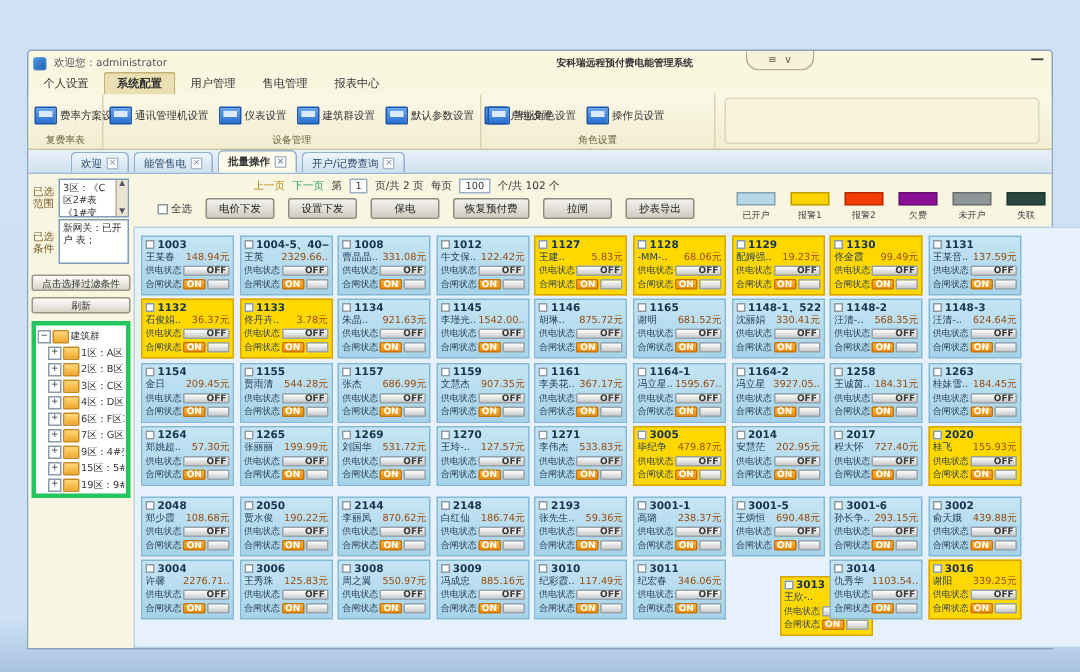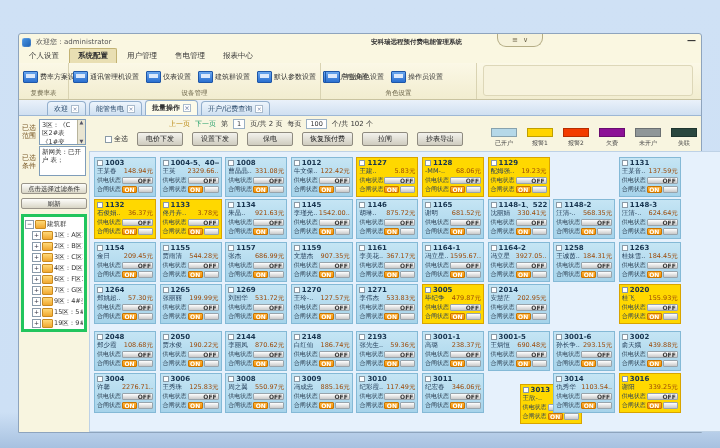--- a/index.html
+++ b/index.html
@@ -448,20 +448,41 @@
               <span class="track">
                 <span class="off-text">OFF</span>
               </span>
             </div>
             <div class="status-row">
               <span class="status-label">合闸状态</span>
               <span class="on-badge">ON</span>
               <span class="track"></span>
             </div>
           </div>
+          <div class="card alarm1" style="left: 463.2px; top: 5px;">
+            <div class="card-head">
+              <span class="cbx"></span>
+              <span class="card-id">1130</span>
+            </div>
+            <div class="card-line2">
+              <span class="card-name">佟金霞</span>
+              <span class="card-amount">99.49元</span>
+            </div>
+            <div class="status-row">
+              <span class="status-label">供电状态</span>
+              <span class="track">
+                <span class="off-text">OFF</span>
+              </span>
+            </div>
+            <div class="status-row">
+              <span class="status-label">合闸状态</span>
+              <span class="on-badge">ON</span>
+              <span class="track"></span>
+            </div>
+          </div>
           <div class="card" style="left: 528.8px; top: 5px;">
             <div class="card-head">
               <span class="cbx"></span>
               <span class="card-id">1131</span>
             </div>
             <div class="card-line2">
               <span class="card-name">王某音..</span>
               <span class="card-amount">137.59元</span>
             </div>
             <div class="status-row">
@@ -981,20 +1002,41 @@
             </div>
           </div>
           <div class="card" style="left: 397.6px; top: 132px;">
             <div class="card-head">
               <span class="cbx"></span>
               <span class="card-id">2014</span>
             </div>
             <div class="card-line2">
               <span class="card-name">安慧茫</span>
               <span class="card-amount">202.95元</span>
+            </div>
+            <div class="status-row">
+              <span class="status-label">供电状态</span>
+              <span class="track">
+                <span class="off-text">OFF</span>
+              </span>
+            </div>
+            <div class="status-row">
+              <span class="status-label">合闸状态</span>
+              <span class="on-badge">ON</span>
+              <span class="track"></span>
+            </div>
+          </div>
+          <div class="card" style="left: 463.2px; top: 132px;">
+            <div class="card-head">
+              <span class="cbx"></span>
+              <span class="card-id">2017</span>
+            </div>
+            <div class="card-line2">
+              <span class="card-name">程大怀</span>
+              <span class="card-amount">727.40元</span>
             </div>
             <div class="status-row">
               <span class="status-label">供电状态</span>
               <span class="track">
                 <span class="off-text">OFF</span>
               </span>
             </div>
             <div class="status-row">
               <span class="status-label">合闸状态</span>
               <span class="on-badge">ON</span>

